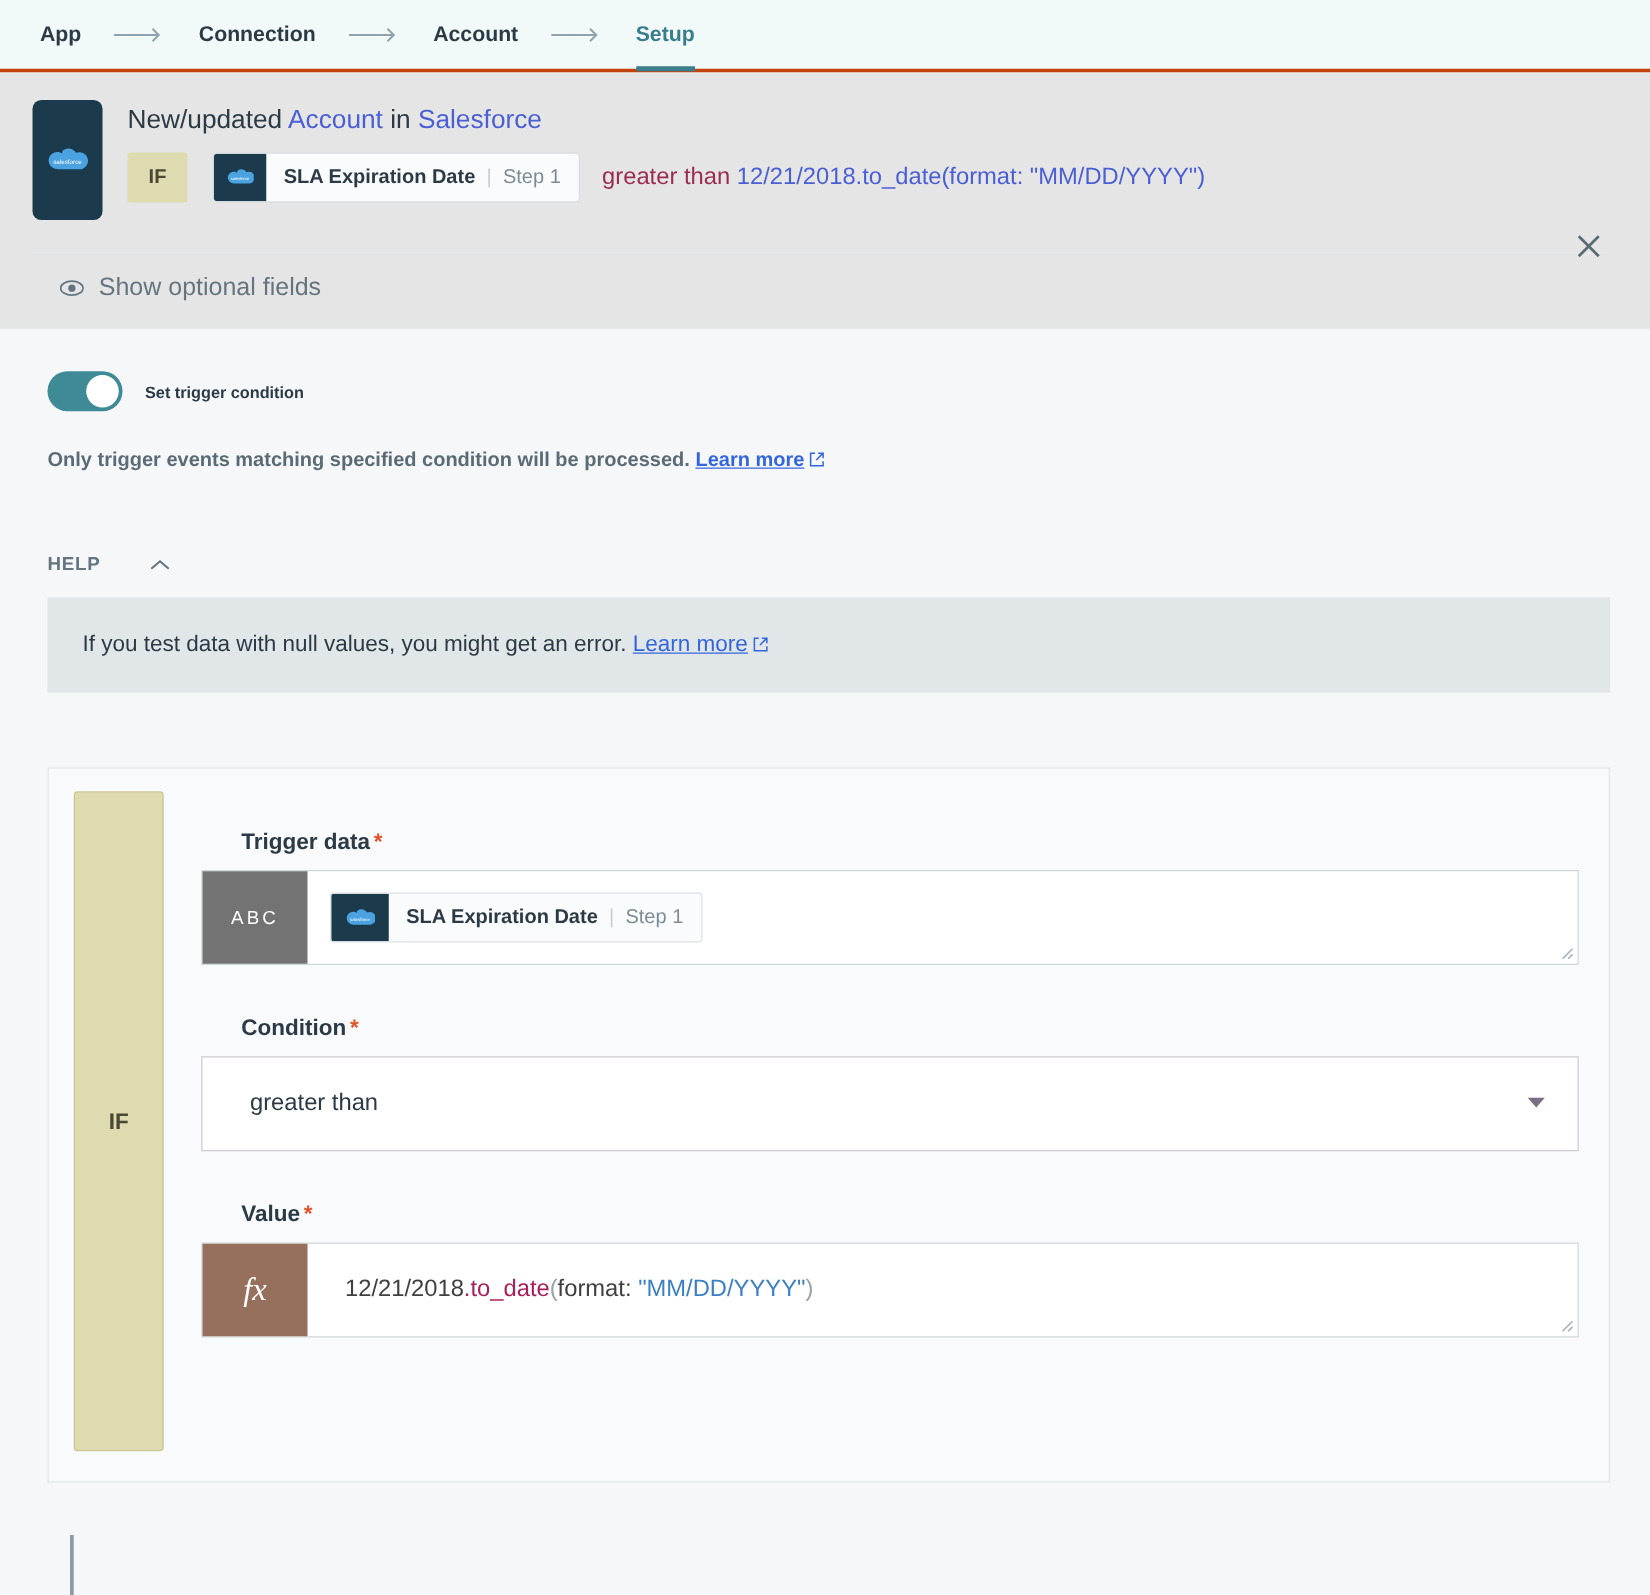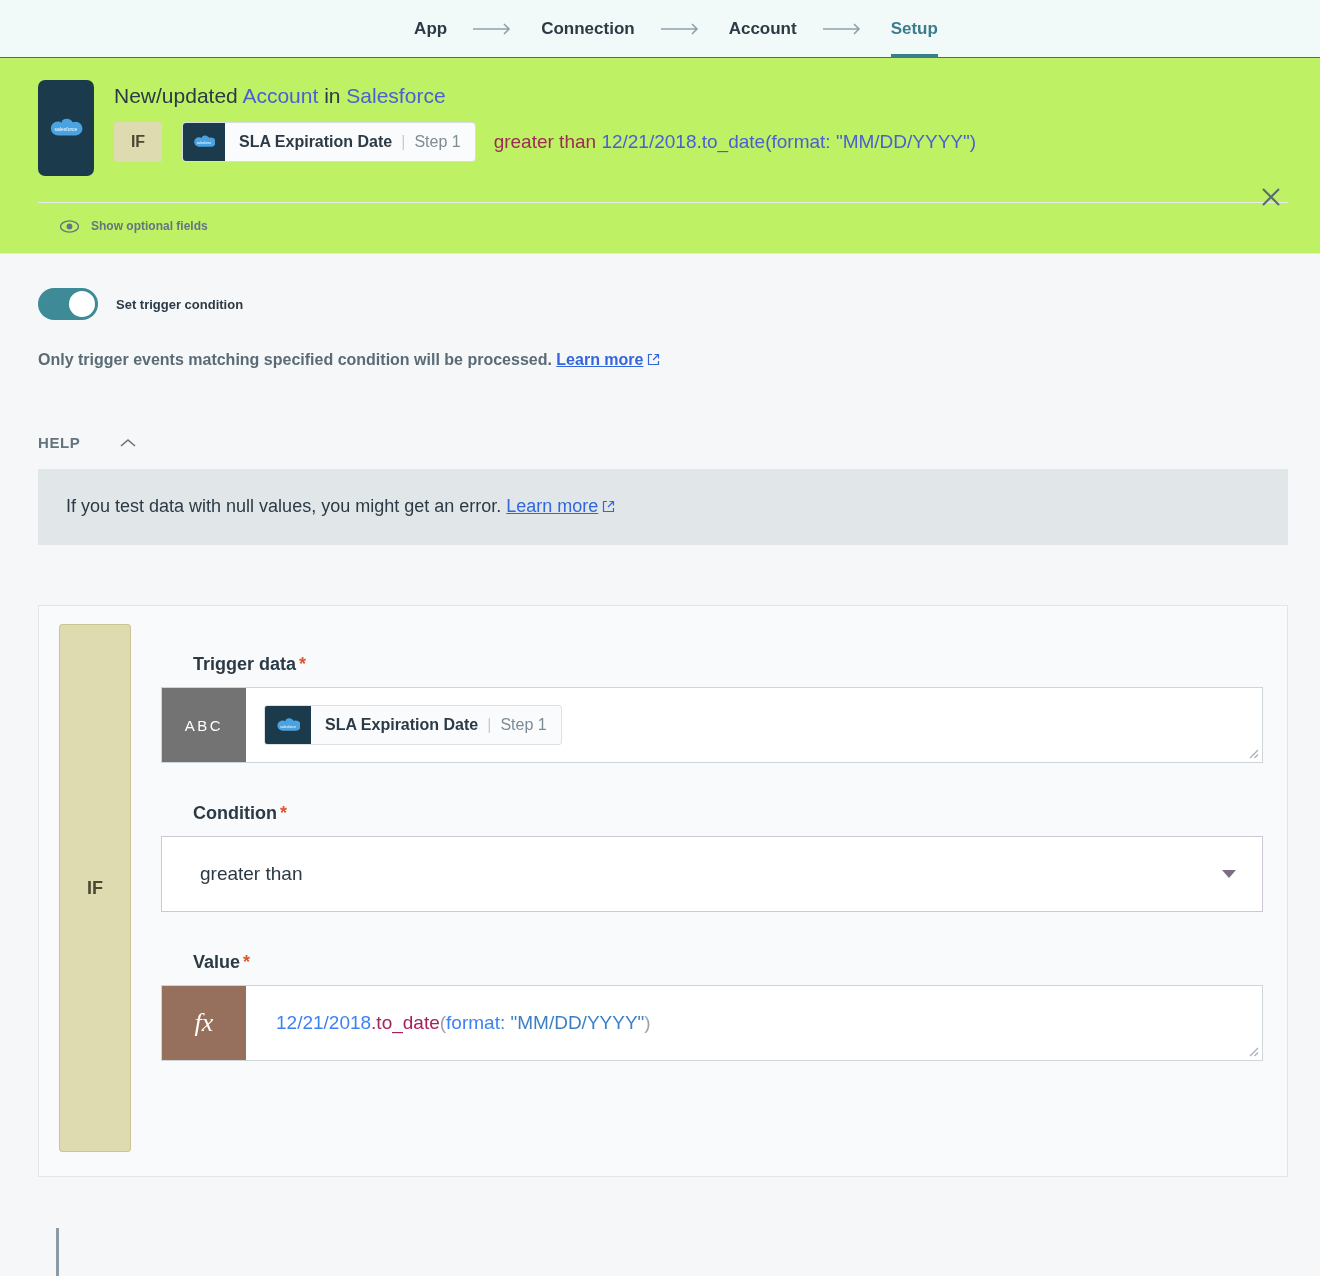--- a/index.html
+++ b/index.html
@@ -13,22 +13,21 @@
   }
 
   
   .breadcrumb-bar {
     height: 58px;
     background: #f2f9f9;
     display: flex;
     align-items: center;
     padding-left: 32px;
     position: relative;
-    border-bottom: 1px solid #c2410c;
-    justify-content: center;
+    border-bottom: 3px solid #c2410c;
   }
   .crumb {
     font-size: 17px;
     font-weight: bold;
     color: #2b3a45;
     padding: 0 0 0 0;
     line-height: 58px;
     height: 58px;
     display: block;
     position: relative;
@@ -47,22 +46,22 @@
     color: #8fa3ad;
     font-size: 20px;
     line-height: 1;
     display: flex;
     align-items: center;
   }
   .crumb-arrow svg { display: block; }
 
   
   .header-card {
-    background: #bef264;
-    padding: 22px 32px 0 38px;
+    background: #e5e5e5;
+    padding: 22px 32px 0 26px;
     position: relative;
     box-shadow: 0 1px 0 #e3e8eb;
   }
   .hc-row {
     display: flex;
     align-items: flex-start;
   }
   .app-tile {
     width: 56px;
     height: 96px;
@@ -158,22 +157,22 @@
     border-top: 1px solid #e6eaed;
   }
   .show-optional {
     display: flex;
     align-items: center;
     padding: 16px 0 20px 22px;
     cursor: pointer;
   }
   .eye-icon { margin-right: 12px; display: flex; align-items: center; }
   .show-optional-label {
-    font-size: 12px;
-    font-weight: bold;
+    font-size: 20px;
+    font-weight: normal;
     color: #64757f;
   }
 
   
   .body-area {
     background: #f5f7f9;
     padding: 0 32px 0 38px;
     border-top: 1px solid #e1e6ea;
   }
 
@@ -350,21 +349,21 @@
     position: absolute;
     right: 26px;
     top: 50%;
     transform: translateY(-50%);
   }
 
   .field-block { margin-bottom: 40px; }
   .field-block:last-child { margin-bottom: 0; }
 
   .expr-code { font-size: 19px; padding-left: 12px; }
-  .c-orange { color: #3b82f6; }
+  .c-orange { color: #404040; }
   .c-maroon { color: #a8205c; }
   .c-gray   { color: #9aa3ab; }
   .c-blue   { color: #3b7fc4; }
 
   .connector {
     position: absolute;
     left: 56px;
     top: 1228px;
     width: 3px;
     height: 48px;

